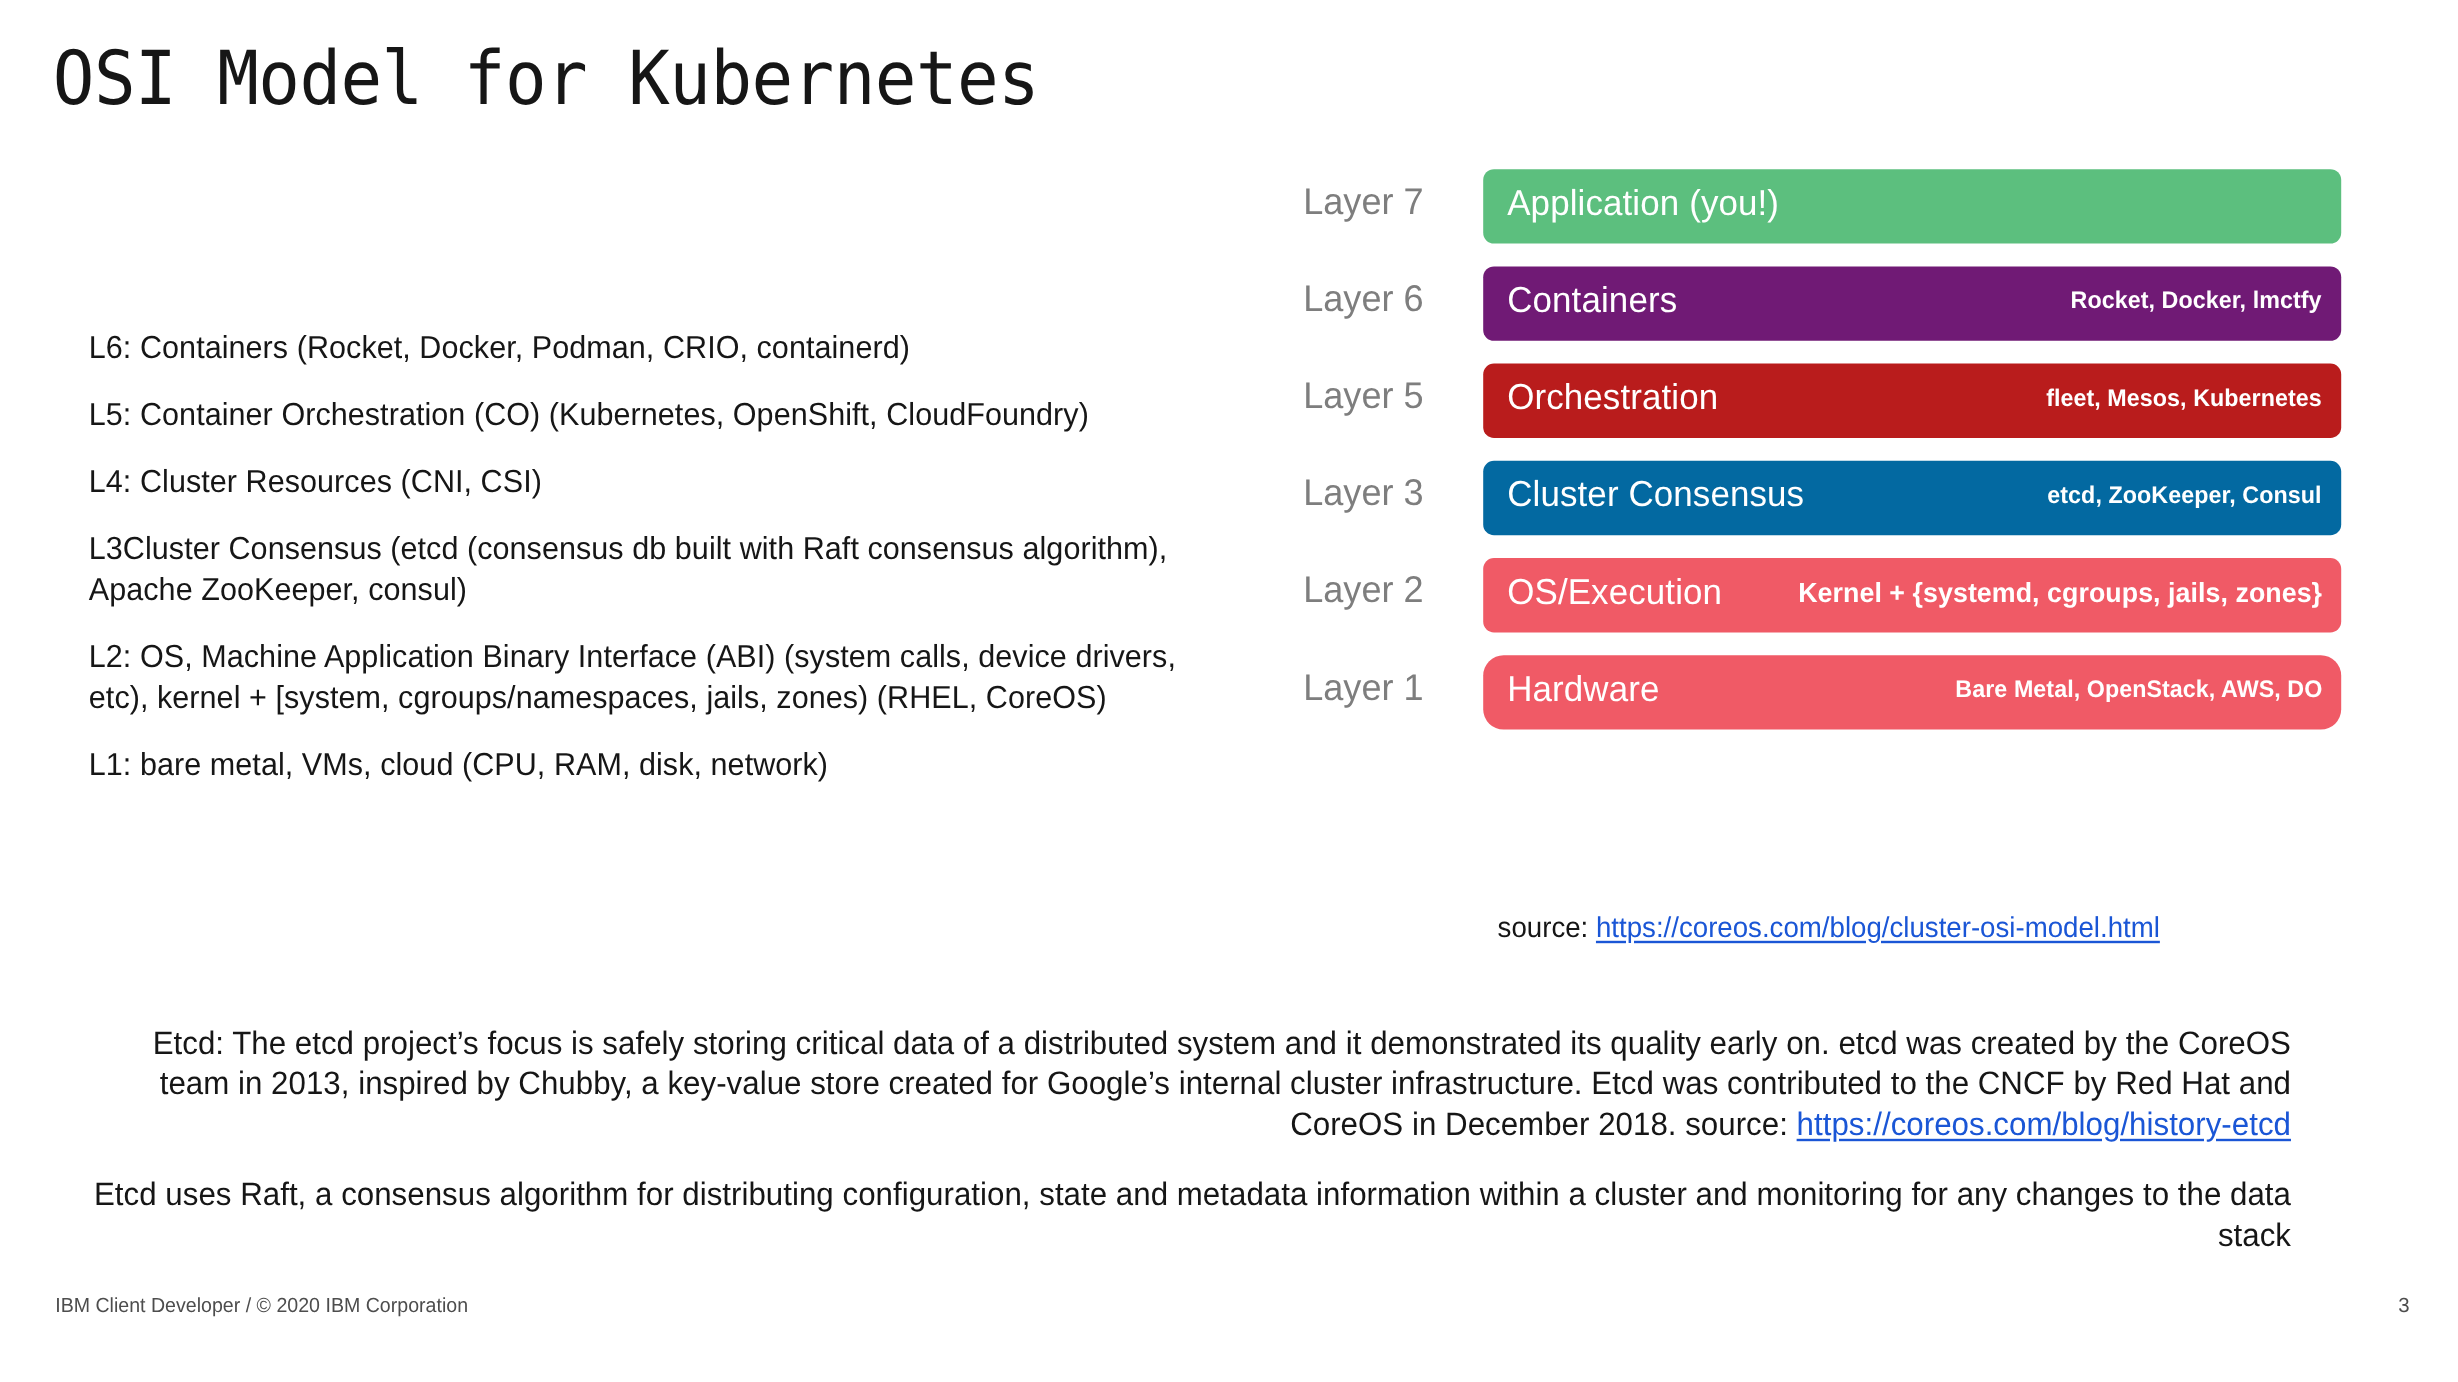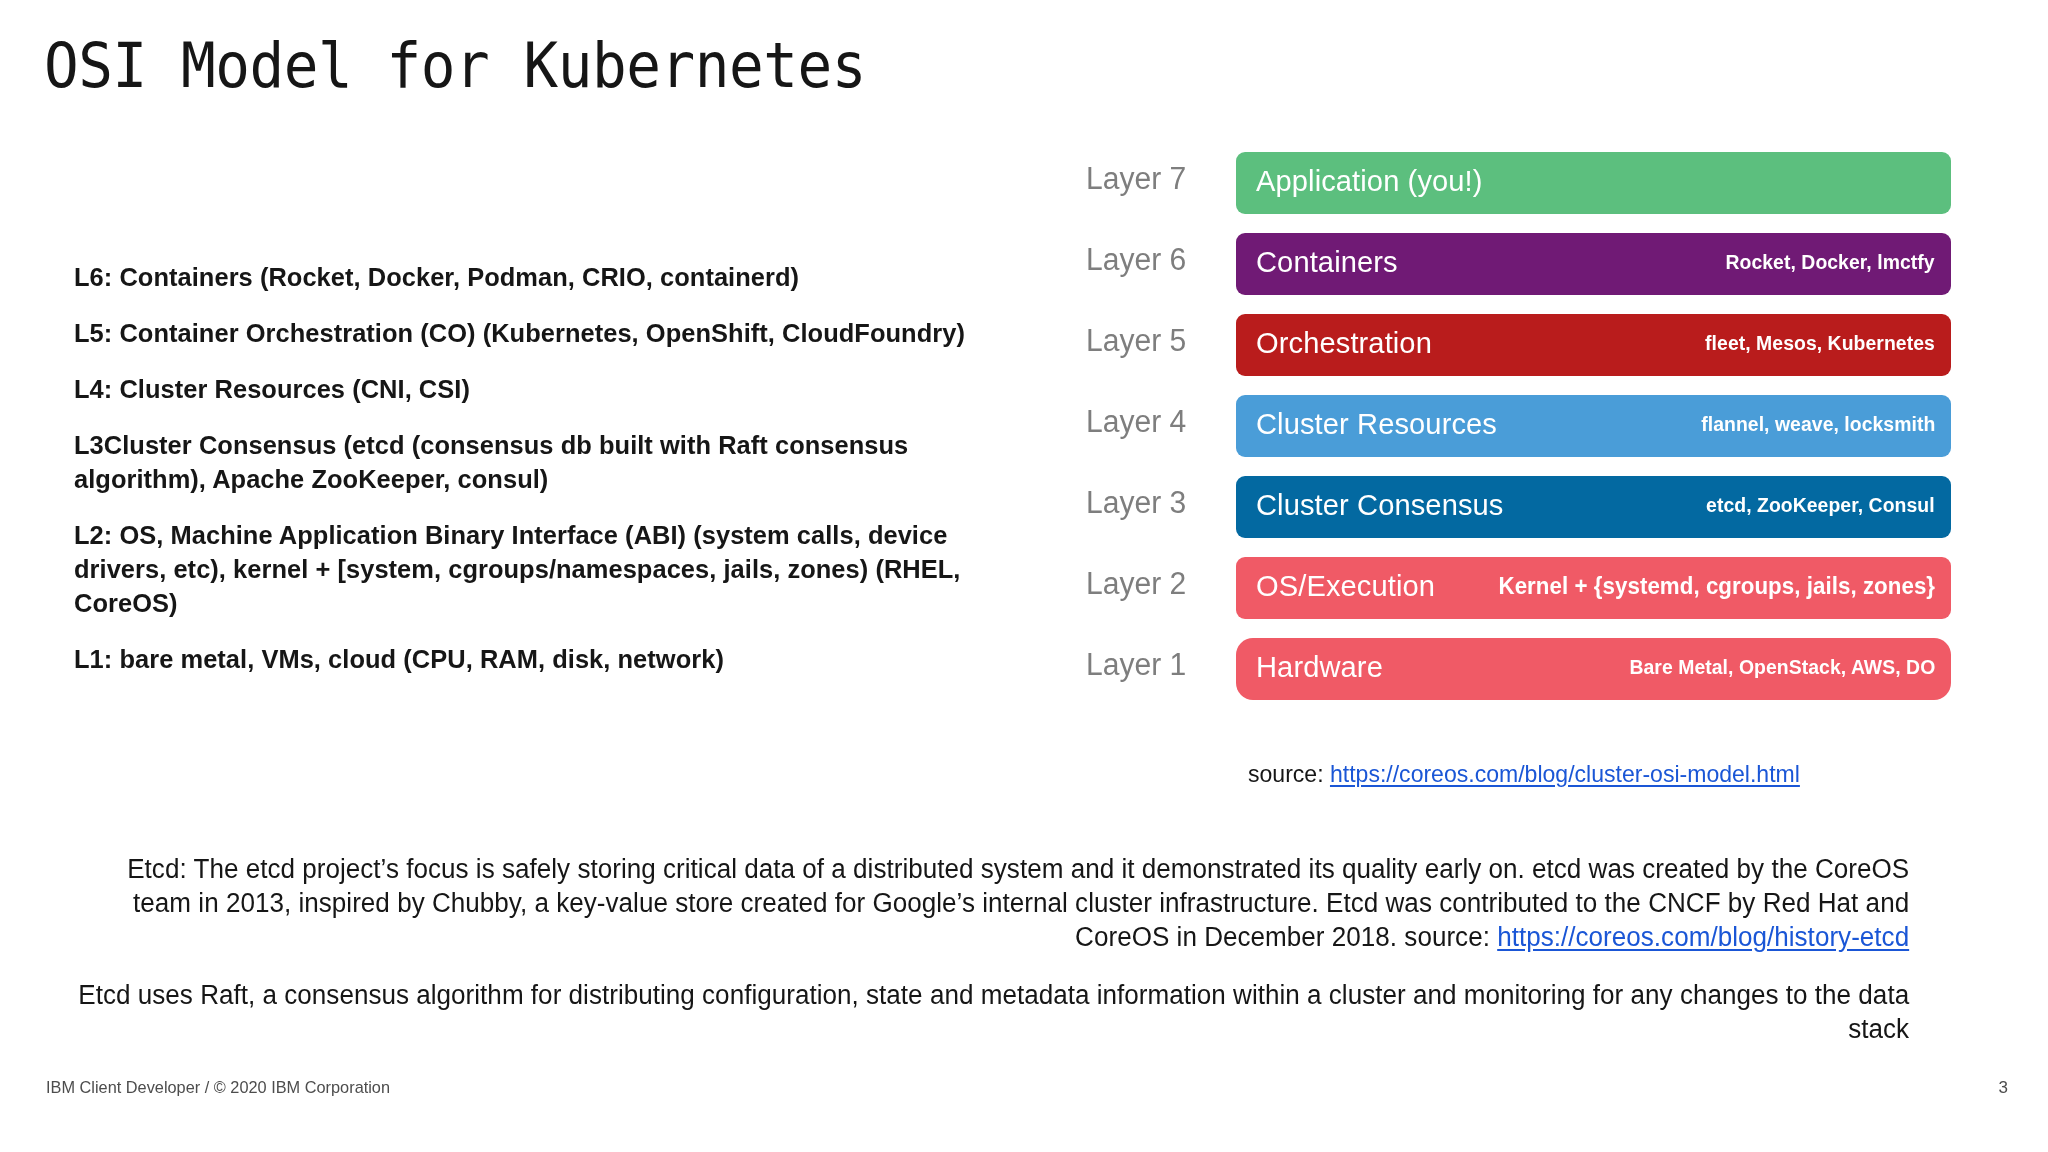--- a/index.html
+++ b/index.html
@@ -30,40 +30,39 @@
     color: #161616;
     transform: scaleX(0.93);
     transform-origin: left top;
     white-space: nowrap;
   }
 
   
   .left-list {
     position: absolute;
     left: 74px;
-    top: 260px;
+    top: 272px;
     width: 960px;
-    font-weight: bold;
   }
   .left-item {
     font-size: 26.5px;
     line-height: 34px;
     color: #161616;
     margin-bottom: 22px;
     transform: scaleX(0.96);
     transform-origin: left top;
     letter-spacing: 0.05px;
   }
   .left-item:last-child { margin-bottom: 0; }
 
   
   .layer-stack {
     position: absolute;
     left: 1086px;
-    top: 143px;
+    top: 132px;
     width: 880px;
   }
   .layer-row {
     position: relative;
     height: 81px;
   }
   .layer-label {
     position: absolute;
     left: 0;
     top: 0;
@@ -209,27 +208,20 @@
   </div>
 
   <div class="layer-row">
     <div class="layer-label" style="color: rgb(126, 126, 126);">Layer 5</div>
     <div class="layer-bar" style="background-color: #b91c1c;">
       <span class="bar-title">Orchestration</span>
       <span class="bar-tech">fleet, Mesos, Kubernetes</span>
     </div>
   </div>
 
-  <div class="layer-row">
-    <div class="layer-label" style="color: rgb(126, 126, 126);">Layer 4</div>
-    <div class="layer-bar" style="background-color: rgb(74, 157, 216);">
-      <span class="bar-title">Cluster Resources</span>
-      <span class="bar-tech">flannel, weave, locksmith</span>
-    </div>
-  </div>
 
   <div class="layer-row">
     <div class="layer-label" style="color: rgb(126, 126, 126);">Layer 3</div>
     <div class="layer-bar" style="background-color: #0369a1; align-items: center;">
       <span class="bar-title">Cluster Consensus</span>
       <span class="bar-tech">etcd, ZooKeeper, Consul</span>
     </div>
   </div>
 
   <div class="layer-row">

